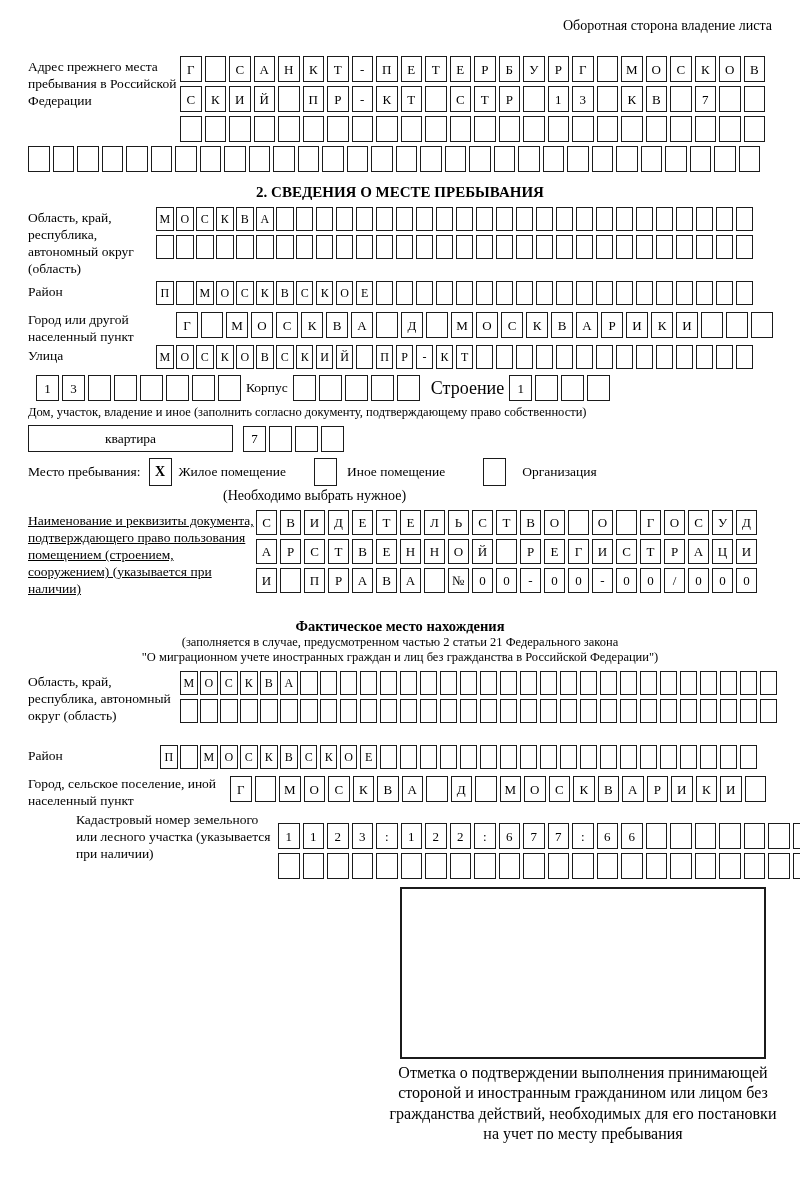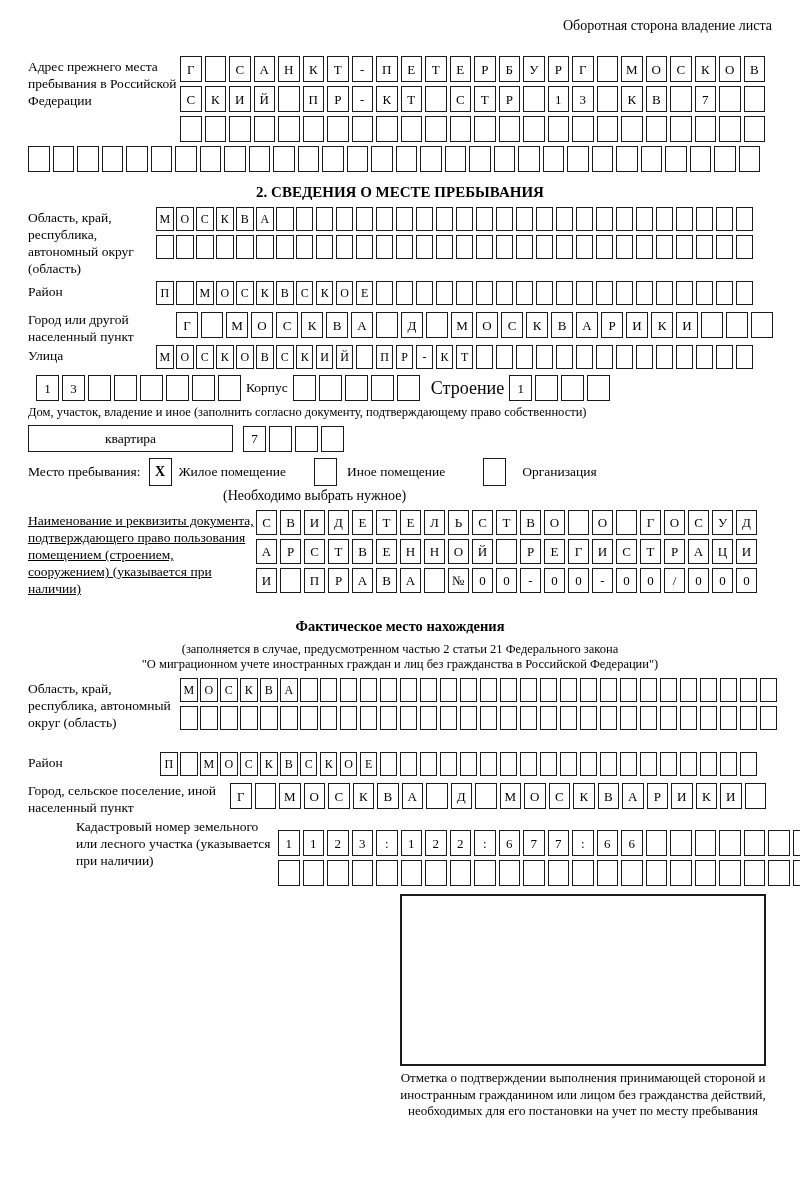--- a/index.html
+++ b/index.html
@@ -17,21 +17,21 @@
   .cg24 .cell{width:22px;height:26px;margin-right:3px;margin-bottom:4px;}
   .cdoc .cell{width:21px;height:25px;margin-right:3px;margin-bottom:4px;}
   .cf22 .cell{width:21.5px;height:26px;margin-right:3px;margin-bottom:4px;}
   .cdom .cell{width:23px;height:26px;margin-right:3px;}
   .widebox{display:inline-flex;align-items:center;justify-content:center;border:1.8px solid #1b1b1b;box-sizing:border-box;height:27px;font-size:13.5px;flex:none;}
   .checkcell{display:inline-flex;align-items:center;justify-content:center;border:1.8px solid #1b1b1b;box-sizing:border-box;width:23px;height:28px;font-size:14px;font-weight:bold;flex:none;}
   .note{font-size:12.5px;text-align:center;}
   .h-bold{font-weight:bold;font-size:15px;text-align:center;}
   .mesto-row{display:flex;align-items:center;font-size:13.5px;margin-top:6px;}
   .stamp-box{border:2px solid #1b1b1b;box-sizing:border-box;}
-  .stamp-note{font-size:13px;text-align:center;line-height:1.28;}
+  .stamp-note{font-size:16px;text-align:center;line-height:1.28;}
 </style>
 </head>
 <body>
 
 <div class="page">
 
   <div class="header-note">Оборотная сторона владение листа</div>
 
   <div class="frow" style="margin-top:22px;">
     <div class="flabel" style="width:152px;">Адрес прежнего места пребывания в Российской Федерации</div>
@@ -450,21 +450,21 @@
           <span class="cell">0</span>
           <span class="cell">/</span>
           <span class="cell">0</span>
           <span class="cell">0</span>
           <span class="cell">0</span>
         </div>
     </div>
   </div>
 
   <div class="h-bold" style="font-size:14.5px;margin-top:4px;">Фактическое место нахождения</div>
-  <div class="note" style="margin-top:7px;">(заполняется в случае, предусмотренном частью 2 статьи 21 Федерального закона</div>
+  <div class="note" style="margin-top:0;">(заполняется в случае, предусмотренном частью 2 статьи 21 Федерального закона</div>
   <div class="note">"О миграционном учете иностранных граждан и лиц без гражданства в Российской Федерации")</div>
 
   <div class="frow" style="margin-top:6px;min-height:74px;">
     <div class="flabel" style="width:152px;">Область, край, республика, автономный округ (область)</div>
     <div class="boxcol">
       <div class="boxrow c30">
           <span class="cell">М</span>
           <span class="cell">О</span>
           <span class="cell">С</span>
           <span class="cell">К</span>

